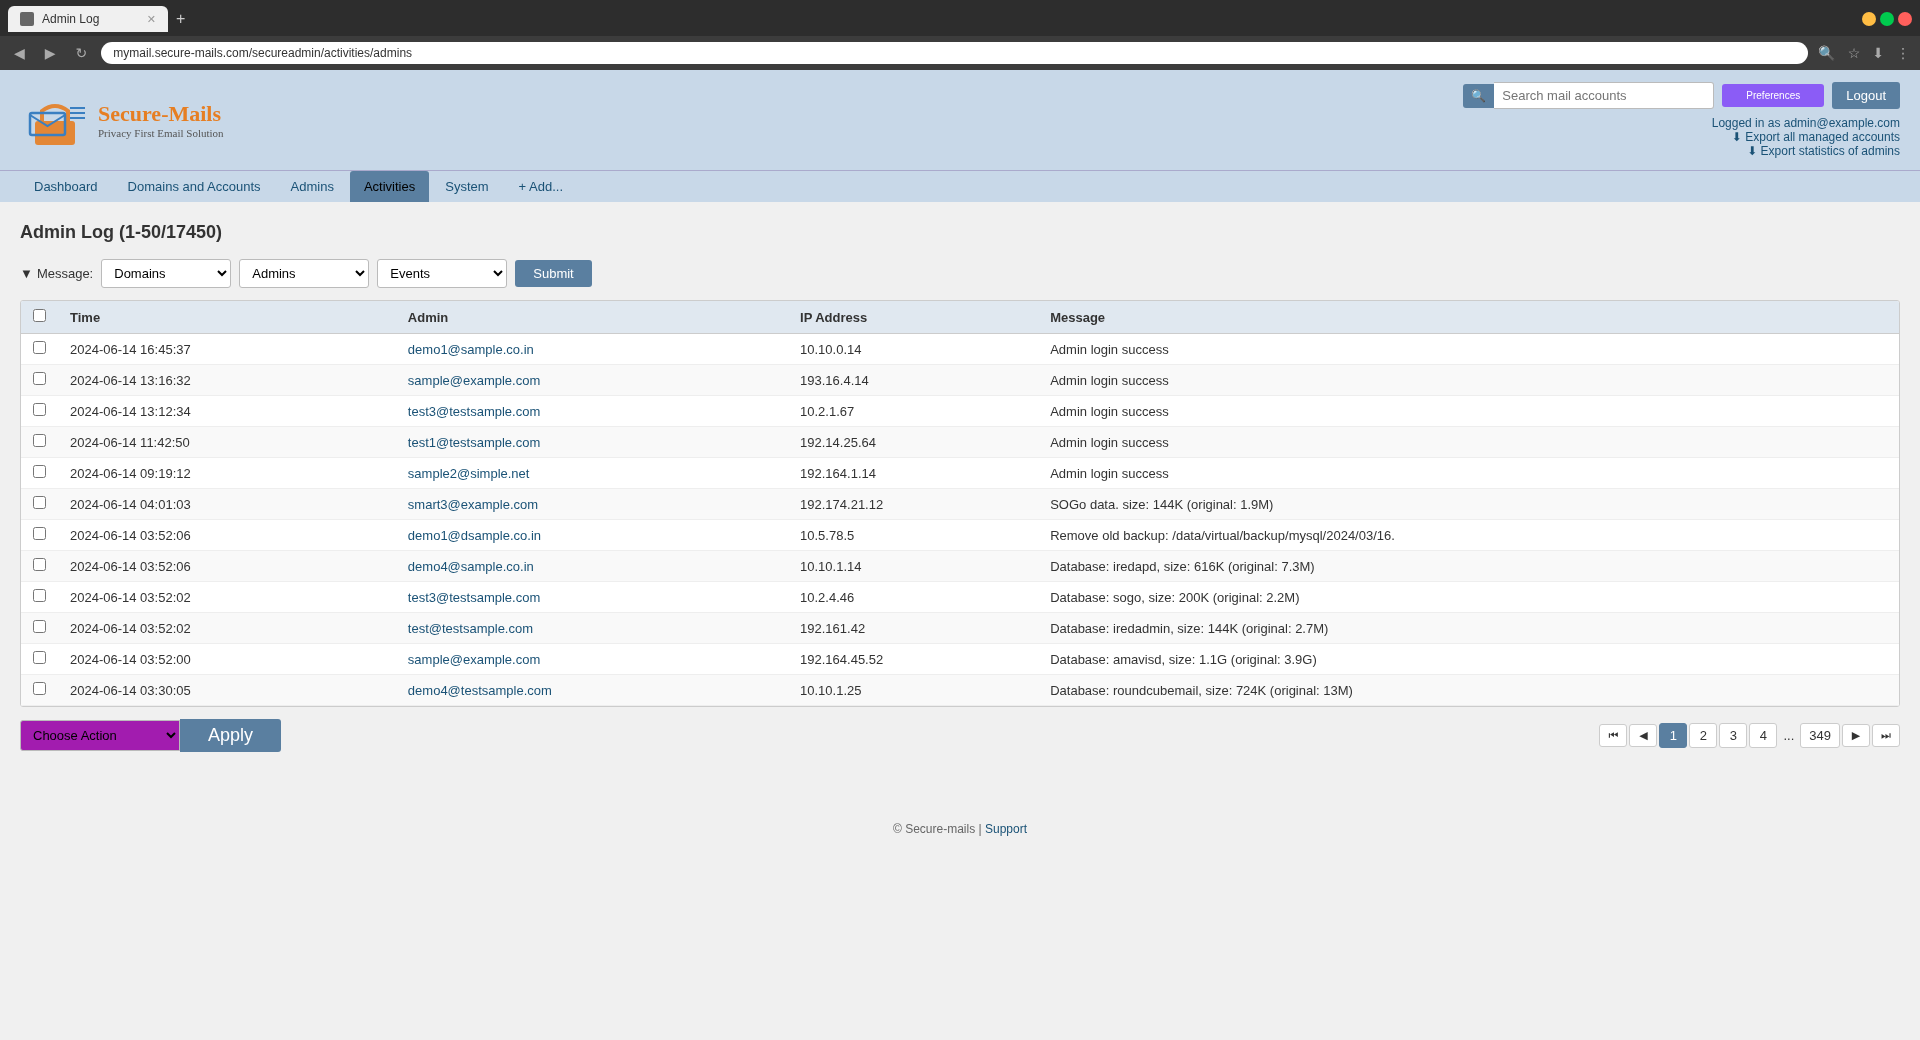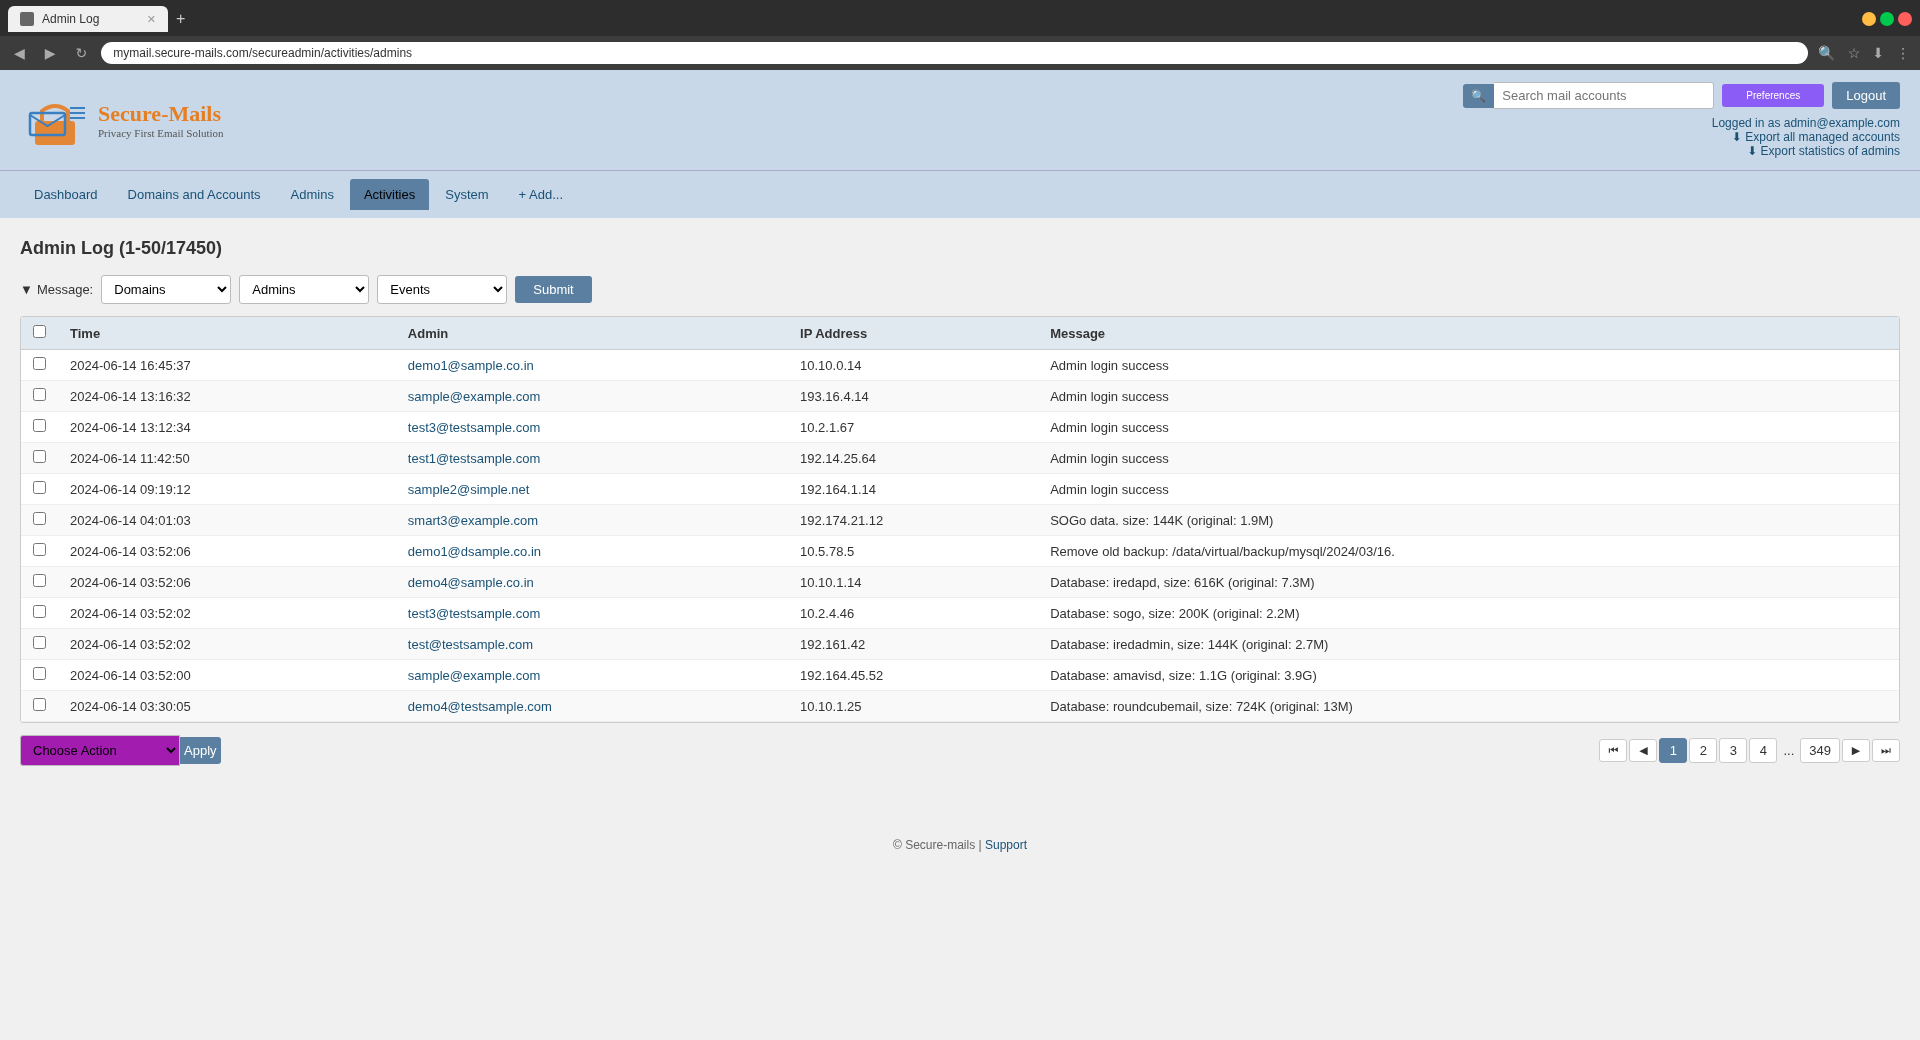--- a/index.html
+++ b/index.html
@@ -31,21 +31,21 @@
     .header-right { text-align: right; }
     .header-search-row { display: flex; align-items: center; gap: 8px; margin-bottom: 6px; }
     .search-icon-wrap { background: #5a7fa0; padding: 5px 8px; border-radius: 3px 0 0 3px; color: white; font-size: 12px; }
     .search-input-group { display: flex; align-items: center; }
     .search-input-inner { border: 1px solid #bbb; border-left: none; border-radius: 0 3px 3px 0; padding: 5px 8px; font-size: 13px; width: 220px; outline: none; }
     .btn-pref { background: #8b5cf6; color: white; border: none; padding: 6px 24px; border-radius: 3px; cursor: pointer; font-size: 10px; }
     .btn-logout { background: #5a7fa0; color: white; border: none; padding: 6px 14px; border-radius: 3px; cursor: pointer; font-size: 13px; }
     .export-link { color: #1a5276; font-size: 12px; text-decoration: none; display: block; }
 
     
-    .nav-bar { background: #c8d8e8; border-top: 1px solid #aac; padding: 8px 20px; display: flex; align-items: flex-end; gap: 2px; }
+    .nav-bar { background: #c8d8e8; border-top: 1px solid #aac; padding: 0 20px; display: flex; align-items: flex-end; gap: 2px; }
     .nav-item { padding: 8px 14px; color: #1a5276; text-decoration: none; font-size: 13px; cursor: pointer; border-radius: 3px 3px 0 0; }
     .nav-item.active { background: #5a7fa0; color: #000000; text-align: right; }
     .nav-add { color: #1a5276; font-size: 13px; cursor: pointer; padding: 8px 14px; }
 
     
     .content { background: #f0f0f0; padding: 20px; min-height: 600px; }
     .page-title { font-size: 18px; font-weight: bold; color: #333; margin-bottom: 16px; }
 
     .filter-bar { display: flex; align-items: center; gap: 8px; margin-bottom: 12px; }
     .filter-label { font-size: 13px; color: #333; display: flex; align-items: center; gap: 4px; }
@@ -56,21 +56,21 @@
     table { width: 100%; border-collapse: collapse; }
     thead tr { background: #e0e8f0; }
     thead th { padding: 8px 12px; text-align: left; font-size: 13px; font-weight: bold; color: #333; border-bottom: 1px solid #ccc; }
     tbody tr:nth-child(even) { background: #f9f9f9; }
     tbody td { padding: 7px 12px; font-size: 13px; color: #333; border-bottom: 1px solid #eee; }
     td.admin-link a { color: #1a5276; text-decoration: none; }
     .checkbox-col { width: 30px; }
 
     .table-footer { display: flex; align-items: center; justify-content: space-between; margin-top: 12px; }
     .action-select { border: 1px solid #bbb; border-radius: 3px 0 0 3px; padding: 6px 8px; font-size: 13px; background: #a21caf; outline: none; min-width: 160px; }
-    .btn-apply { background: #5a7fa0; color: white; border: none; padding: 6px 4px; border-radius: 0 3px 3px 0; cursor: pointer; font-size: 13px; }
+    .btn-apply { background: #5a7fa0; color: white; border: none; padding: 6px 28px; border-radius: 0 3px 3px 0; cursor: pointer; font-size: 18px; }
     .pagination { display: flex; align-items: center; gap: 2px; }
     .page-btn { background: white; border: 1px solid #ccc; padding: 4px 8px; font-size: 13px; cursor: pointer; border-radius: 3px; color: #333; min-width: 28px; text-align: center; }
     .page-btn.active { background: #5a7fa0; color: white; border-color: #5a7fa0; }
     .page-btn.nav-arrow { font-size: 11px; }
 
     
     .page-footer { text-align: center; padding: 20px; font-size: 12px; color: #666; }
     .footer-link { color: #1a5276; text-decoration: none; }
 
     

